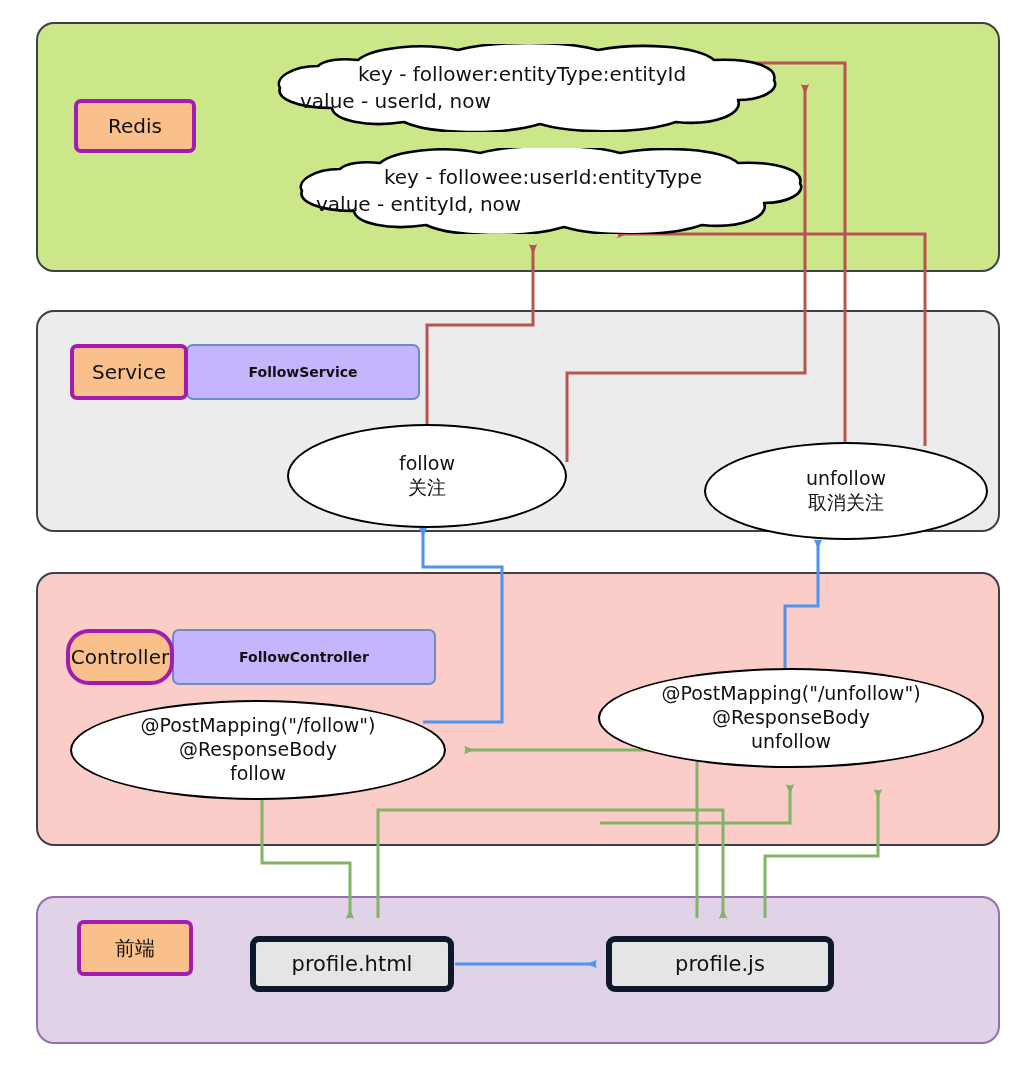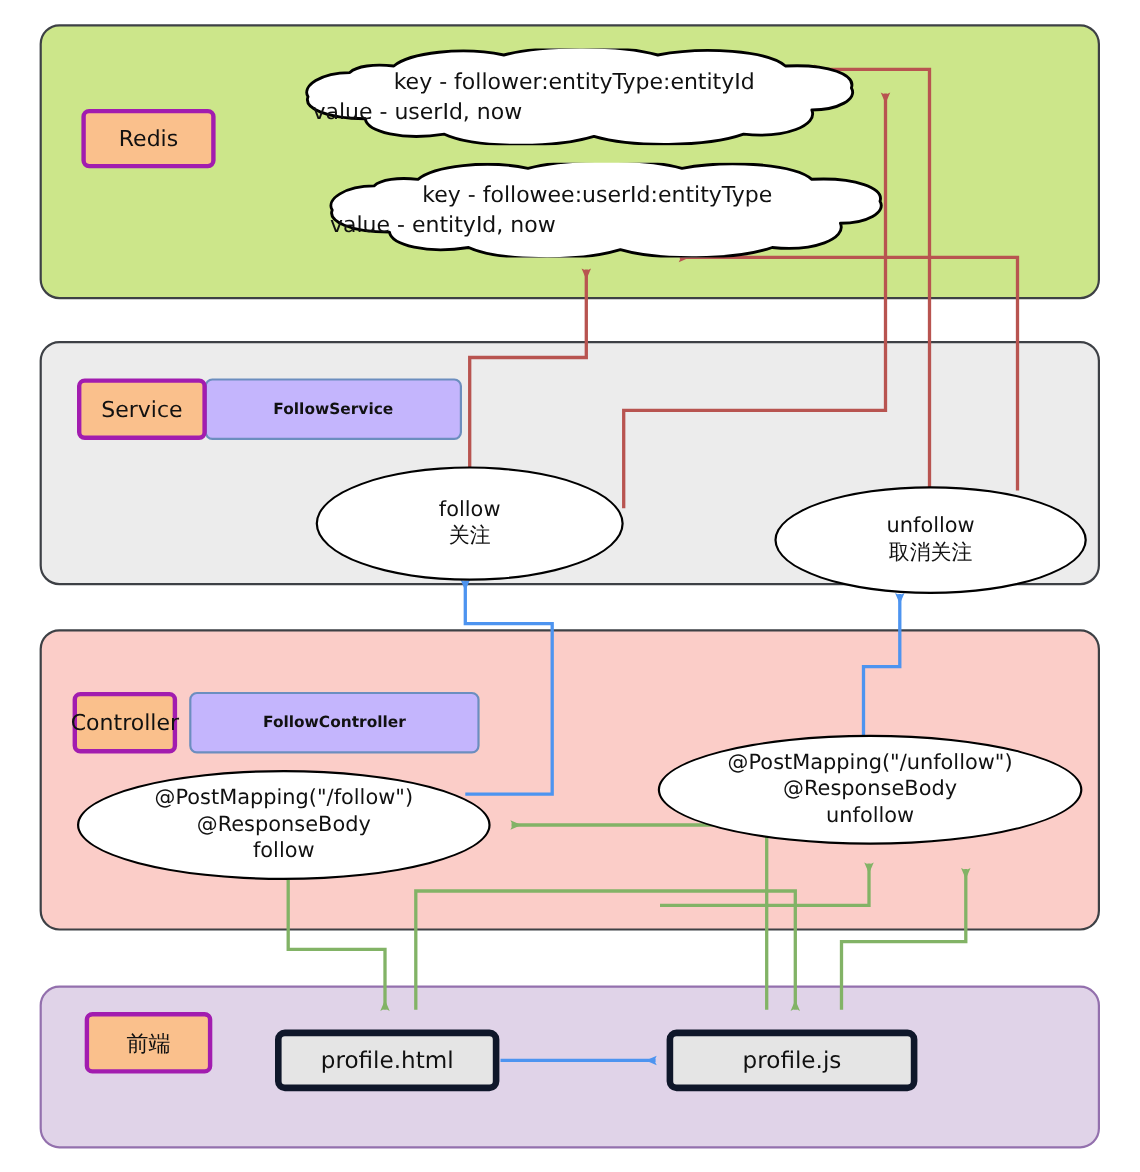--- a/index.html
+++ b/index.html
@@ -112,21 +112,21 @@
     display: flex;
     flex-direction: column;
     align-items: center;
     justify-content: center;
     font-size: 20px;
     color: #111111;
     line-height: 1.35;
     pointer-events: none;
   }
   .cloudtext span { display: block; white-space: nowrap; }
-  .ct-left { align-self: flex-start; margin-left: 22px; }
+  .ct-left { align-self: flex-start; margin-left: 38px; }
 </style>
 </head>
 <body>
 
 <div id="diagram">
 
   <div class="layer layer-redis"></div>
   <div class="layer layer-service"></div>
   <div class="layer layer-ctrl"></div>
   <div class="layer layer-front"></div>
@@ -210,21 +210,21 @@
   <div class="ellipse" style="left:287px; top:424px; width:280px; height:104px;">
     <span>follow</span>
     <span>关注</span>
   </div>
 
   <div class="ellipse" style="left:704px; top:442px; width:284px; height:98px;">
     <span>unfollow</span>
     <span>取消关注</span>
   </div>
 
-  <div class="tag" style="left:66px; top:629px; width:95px; height:56px;">Controller</div>
+  <div class="tag" style="left:66px; top:629px; width:108px; height:56px;border-radius:23px;">Controller</div>
   <div class="classbox" style="left:172px; top:629px; width:264px; height:56px;">FollowController</div>
 
   <div class="ellipse" style="left:70px; top:700px; width:376px; height:100px;">
     <span>@PostMapping("/follow")</span>
     <span>@ResponseBody</span>
     <span>follow</span>
   </div>
 
   <div class="ellipse" style="left:598px; top:668px; width:386px; height:100px;">
     <span>@PostMapping("/unfollow")</span>

